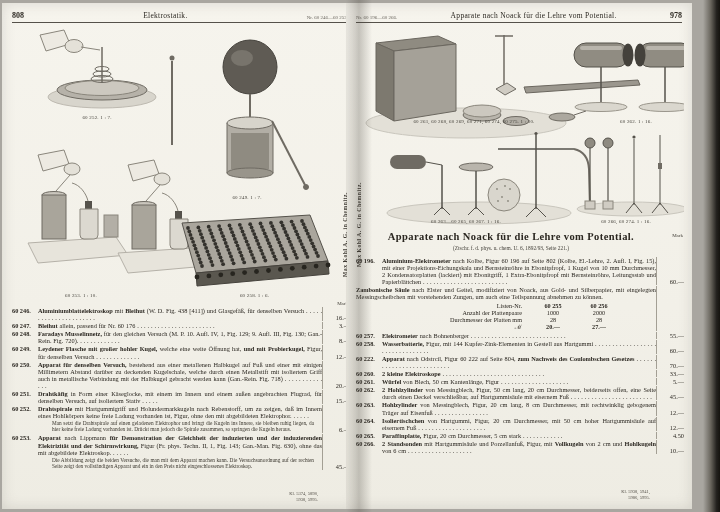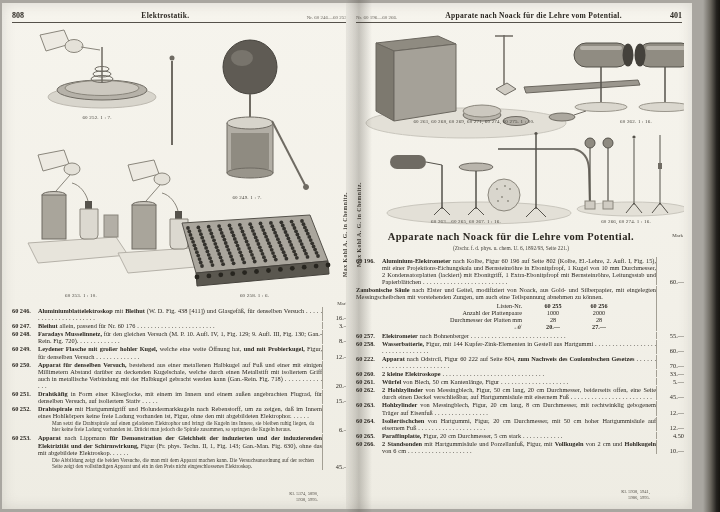--- a/index.html
+++ b/index.html
@@ -10,21 +10,21 @@
   #left-page  { left:2px;  width:356px; }
   #right-page { left:346px; width:346px; }
 
   #gutter-shadow { position:absolute; left:346px; top:0; width:26px; height:512px; pointer-events:none;
     background:linear-gradient(90deg, rgba(70,66,58,0) 0%, rgba(70,66,58,.28) 50%, rgba(70,66,58,0) 100%); }
   #edge-band { position:absolute; right:0; top:0; width:17px; height:512px;
     background:linear-gradient(90deg, rgba(50,48,44,0) 0%, #6a665e 45%, #23211e 80%, #15130f 100%); }
 
   .page-head { position:absolute; left:10px; right:10px; top:7px; height:13px; display:flex; align-items:flex-end; justify-content:space-between; border-bottom:1px solid #55514a; padding-bottom:2px; }
   .pg-num { font-weight:bold; font-size:8px;margin-top:40px; }
-  .pg-title { font-weight:bold; font-size:7.5px; letter-spacing:.3px; }
+  .pg-title { font-weight:normal; font-size:7.5px; letter-spacing:.3px; }
   .pg-nr { font-size:5px; color:#6b675f; }
 
   .figcap { position:absolute; font-size:5px; color:#46433c; text-align:center; letter-spacing:.2px; }
 
   .mark-label { position:absolute; font-size:5px; color:#46433c; }
 
   .items { position:absolute; left:10px; right:8px; }
   .item-row { display:flex; align-items:stretch; margin-bottom:1px; }
   .inum { width:26px; flex:0 0 26px; font-weight:bold; font-size:6.3px; line-height:7.1px; }
   .inum.empty { width:0; flex:0 0 0; }
@@ -352,21 +352,21 @@
   <div class="footer-kl" style="right:40px; bottom:7px;">
     <span>Kl. 5374, 5898,</span><br>
     <span>5938, 5995.</span>
   </div>
 </div>
 
 <div class="page" id="right-page">
   <div class="page-head">
     <span class="pg-nr">Nr. 60 196—60 266.</span>
     <span class="pg-title">Apparate nach Noack für die Lehre vom Potential.</span>
-    <span class="pg-num">401</span>
+    <span class="pg-num">978</span>
   </div>
 
   <svg style="left:8px; top:24px;" width="330" height="198" viewBox="0 0 330 198">
     <g>
       <ellipse cx="112" cy="96" rx="100" ry="15" fill="#e3e0d7" stroke="#c9c6bd"></ellipse>
       <line x1="150" y1="8" x2="150" y2="58" stroke="#6f6b63" stroke-width="1.5"></line>
       <line x1="141" y1="9" x2="159" y2="9" stroke="#6f6b63" stroke-width="1.5"></line>
       <polygon points="22,16 84,9 102,17 40,24" fill="#8f8b81" stroke="#6b675f"></polygon>
       <polygon points="22,16 40,24 40,94 22,84" fill="#7d796f" stroke="#6b675f"></polygon>
       <polygon points="40,24 102,17 102,84 40,94" fill="#a5a198" stroke="#6b675f"></polygon>

